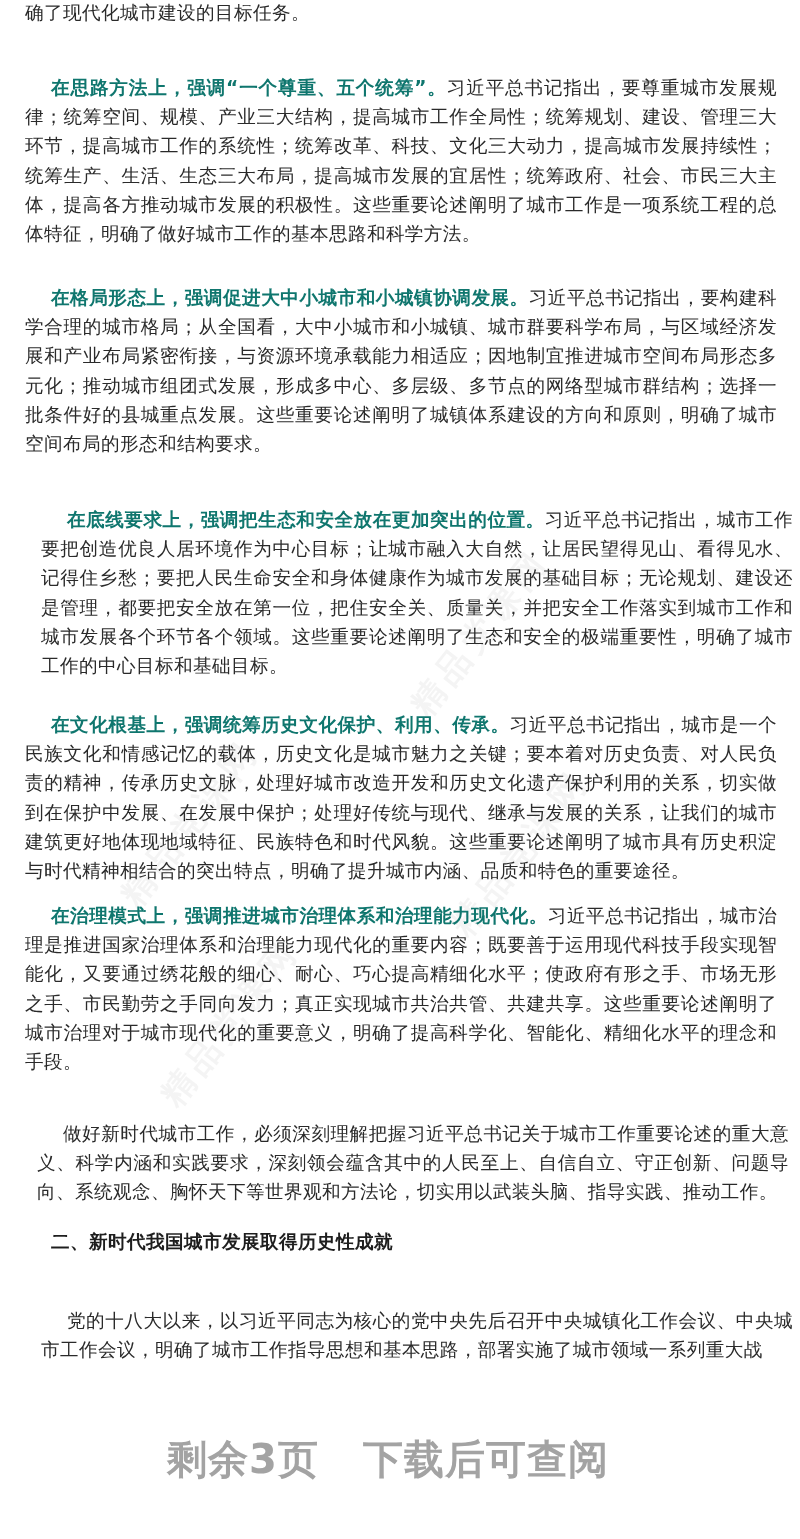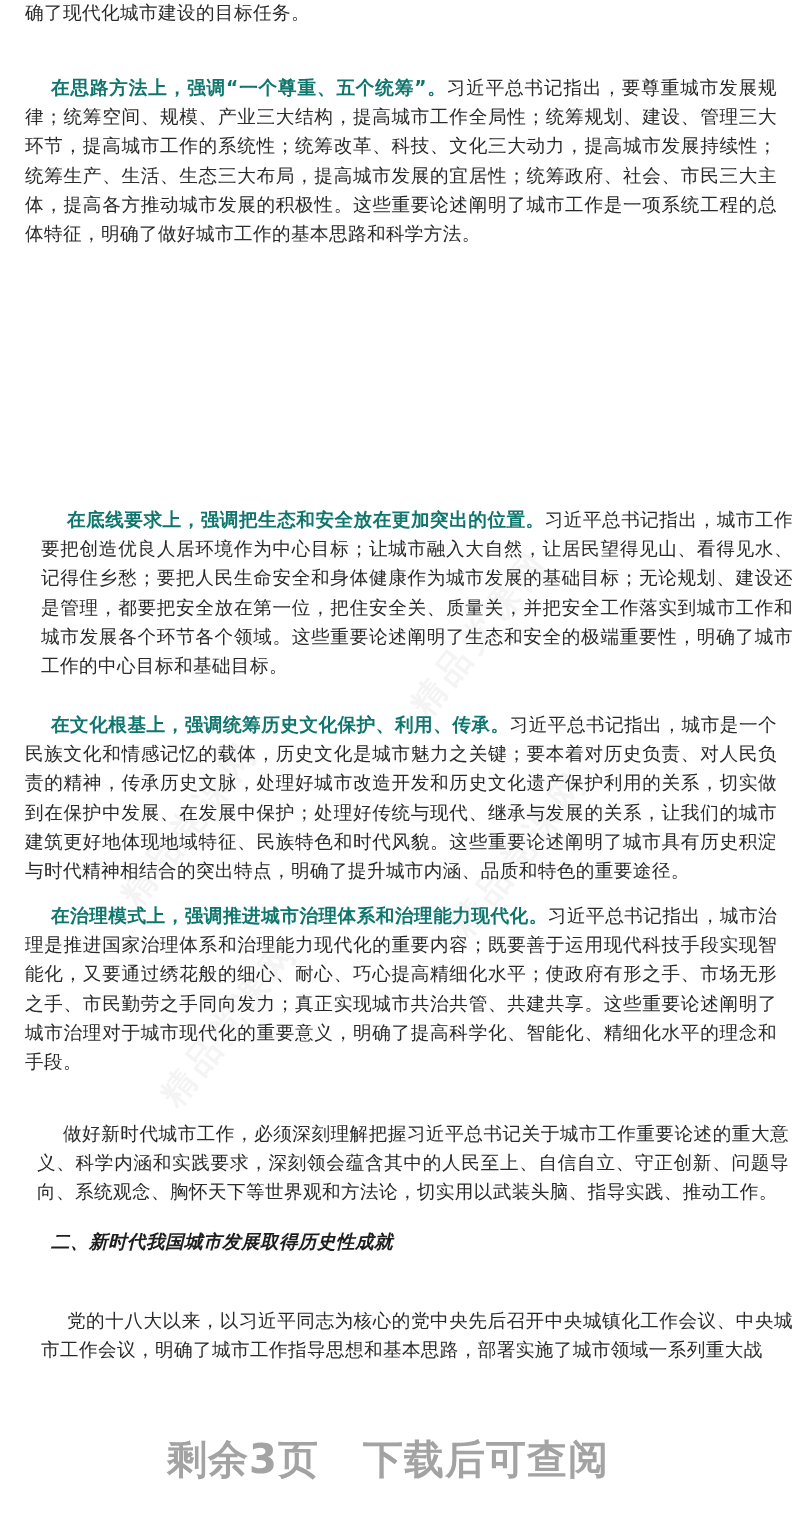--- a/index.html
+++ b/index.html
@@ -39,38 +39,41 @@
   <div class="watermark" style="left:90px; top:800px;">精品党课网</div>
   <div class="watermark" style="left:420px; top:830px;">精品党课网</div>
   <div class="watermark" style="left:130px; top:1000px;">精品党课网</div>
 
   <div class="block" style="top:-2px;">确了现代化城市建设的目标任务。</div>
 
   <p class="block indent" style="top:73px; margin:0;">
     <span class="lead">在思路方法上，强调“一个尊重、五个统筹”。</span><span>习近平总书记指出，要尊重城市发展规律；统筹空间、规模、产业三大结构，提高城市工作全局性；统筹规划、建设、管理三大环节，提高城市工作的系统性；统筹改革、科技、文化三大动力，提高城市发展持续性；统筹生产、生活、生态三大布局，提高城市发展的宜居性；统筹政府、社会、市民三大主体，提高各方推动城市发展的积极性。这些重要论述阐明了城市工作是一项系统工程的总体特征，明确了做好城市工作的基本思路和科学方法。</span>
   </p>
 
+  <p class="block indent" style="top:283px; margin:0;">
+    <span class="lead">在格局形态上，强调促进大中小城市和小城镇协调发展。</span><span>习近平总书记指出，要构建科学合理的城市格局；从全国看，大中小城市和小城镇、城市群要科学布局，与区域经济发展和产业布局紧密衔接，与资源环境承载能力相适应；因地制宜推进城市空间布局形态多元化；推动城市组团式发展，形成多中心、多层级、多节点的网络型城市群结构；选择一批条件好的县城重点发展。这些重要论述阐明了城镇体系建设的方向和原则，明确了城市空间布局的形态和结构要求。</span>
+  </p>
 
   <p class="block indent" style="top:489px; margin:16px;">
     <span class="lead">在底线要求上，强调把生态和安全放在更加突出的位置。</span><span>习近平总书记指出，城市工作要把创造优良人居环境作为中心目标；让城市融入大自然，让居民望得见山、看得见水、记得住乡愁；要把人民生命安全和身体健康作为城市发展的基础目标；无论规划、建设还是管理，都要把安全放在第一位，把住安全关、质量关，并把安全工作落实到城市工作和城市发展各个环节各个领域。这些重要论述阐明了生态和安全的极端重要性，明确了城市工作的中心目标和基础目标。</span>
   </p>
 
   <p class="block indent" style="top:710px; margin:0;">
     <span class="lead">在文化根基上，强调统筹历史文化保护、利用、传承。</span><span>习近平总书记指出，城市是一个民族文化和情感记忆的载体，历史文化是城市魅力之关键；要本着对历史负责、对人民负责的精神，传承历史文脉，处理好城市改造开发和历史文化遗产保护利用的关系，切实做到在保护中发展、在发展中保护；处理好传统与现代、继承与发展的关系，让我们的城市建筑更好地体现地域特征、民族特色和时代风貌。这些重要论述阐明了城市具有历史积淀与时代精神相结合的突出特点，明确了提升城市内涵、品质和特色的重要途径。</span>
   </p>
 
   <p class="block indent" style="top:901px; margin:0;">
     <span class="lead">在治理模式上，强调推进城市治理体系和治理能力现代化。</span><span>习近平总书记指出，城市治理是推进国家治理体系和治理能力现代化的重要内容；既要善于运用现代科技手段实现智能化，又要通过绣花般的细心、耐心、巧心提高精细化水平；使政府有形之手、市场无形之手、市民勤劳之手同向发力；真正实现城市共治共管、共建共享。这些重要论述阐明了城市治理对于城市现代化的重要意义，明确了提高科学化、智能化、精细化水平的理念和手段。</span>
   </p>
 
   <p class="block indent" style="top:1107px; margin:12px;">
     <span>做好新时代城市工作，必须深刻理解把握习近平总书记关于城市工作重要论述的重大意义、科学内涵和实践要求，深刻领会蕴含其中的人民至上、自信自立、守正创新、问题导向、系统观念、胸怀天下等世界观和方法论，切实用以武装头脑、指导实践、推动工作。</span>
   </p>
 
-  <div class="block indent heading" style="top:1227px;font-style:italic;">二、新时代我国城市发展取得历史性成就</div>
+  <div class="block indent heading" style="top:1227px;">二、新时代我国城市发展取得历史性成就</div>
 
   <p class="block indent" style="top:1290px; margin:16px;">
     <span>党的十八大以来，以习近平同志为核心的党中央先后召开中央城镇化工作会议、中央城市工作会议，明确了城市工作指导思想和基本思路，部署实施了城市领域一系列重大战</span>
   </p>
 
   <div class="footer">
     <span>剩余3页</span><span class="gap"></span><span>下载后可查阅</span>
   </div>
 </div>
 

